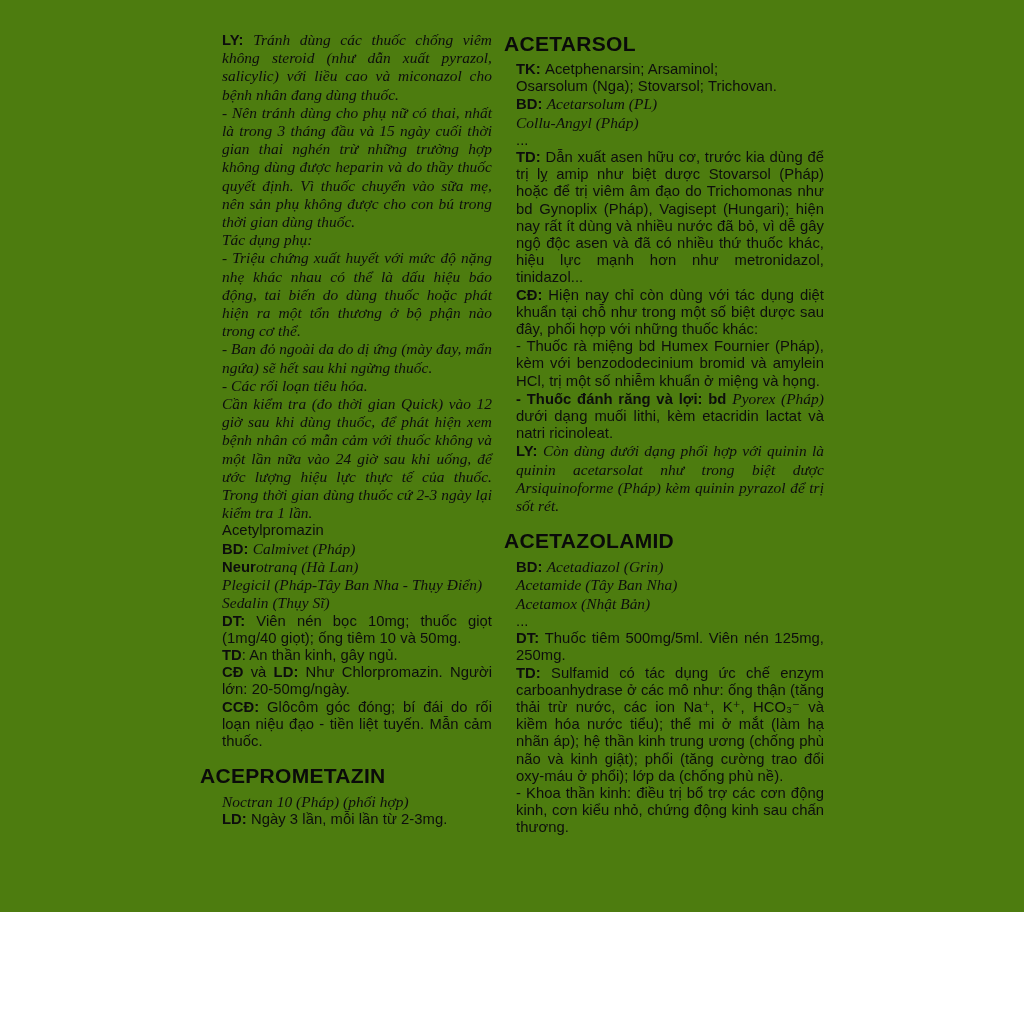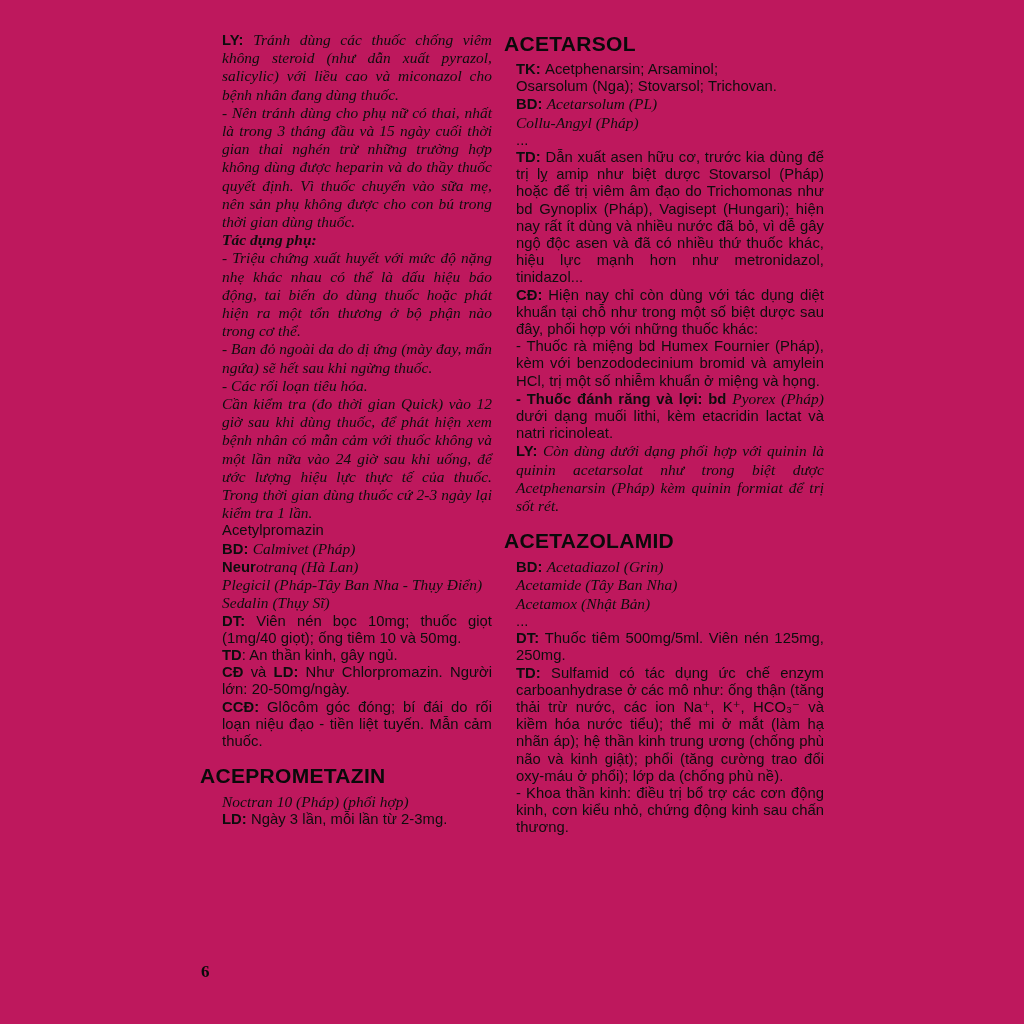--- a/index.html
+++ b/index.html
@@ -1,20 +1,20 @@
 <!DOCTYPE html>
 <html><head>
 <meta charset="utf-8">
 <style>
   html, body { margin: 0; padding: 0; background: #ffffff; }
   .page {
     position: relative;
     width: 1024px;
-    height: 1024px;
-    background: #be185d;
+    height: 912px;
+    background: #4d7c0f;
     color: #0d0d0d;
     font-family: "Liberation Sans", "DejaVu Sans", sans-serif;
     overflow: hidden;
   }
   .column { position: absolute; }
   .col-left  { left: 200px; top: 31px;  width: 292px; }
   .col-right { left: 504px; top: 34px;  width: 320px; }
 
   .para {
     margin: 0;
@@ -39,21 +39,21 @@
   .seg-r  { }
   .seg-b  { font-weight: bold; }
   .seg-i  {
     font-family: "Liberation Serif", "DejaVu Serif", serif;
     font-style: italic;
     font-size: 15.4px;
   }
   .seg-bi {
     font-family: "Liberation Serif", "DejaVu Serif", serif;
     font-style: italic;
-    font-weight: bold;
+    font-weight: normal;
     font-size: 15.4px;
   }
 
   .page-number {
     position: absolute;
     left: 201px;
     top: 962px;
     font-family: "Liberation Serif", "DejaVu Serif", serif;
     font-weight: bold;
     font-size: 17px;
@@ -89,21 +89,21 @@
       <h2 class="heading">ACETARSOL</h2>
       <p class="para"><span class="seg-b">TK: </span><span class="seg-r">Acetphenarsin; Arsaminol;</span></p>
       <p class="para"><span class="seg-r">Osarsolum (Nga); Stovarsol; Trichovan.</span></p>
       <p class="para"><span class="seg-b">BD: </span><span class="seg-i">Acetarsolum (PL)</span></p>
       <p class="para"><span class="seg-i">Collu-Angyl (Pháp)</span></p>
       <p class="para"><span class="seg-r">...</span></p>
       <p class="para"><span class="seg-b">TD: </span><span class="seg-r">Dẫn xuất asen hữu cơ, trước kia dùng để trị lỵ amip như biệt dược Stovarsol (Pháp) hoặc để trị viêm âm đạo do Trichomonas như bd Gynoplix (Pháp), Vagisept (Hungari); hiện nay rất ít dùng và nhiều nước đã bỏ, vì dễ gây ngộ độc asen và đã có nhiều thứ thuốc khác, hiệu lực mạnh hơn như metronidazol, tinidazol...</span></p>
       <p class="para"><span class="seg-b">CĐ: </span><span class="seg-r">Hiện nay chỉ còn dùng với tác dụng diệt khuẩn tại chỗ như trong một số biệt dược sau đây, phối hợp với những thuốc khác:</span></p>
       <p class="para"><span class="seg-r">- Thuốc rà miệng bd Humex Fournier (Pháp), kèm với benzododecinium bromid và amylein HCl, trị một số nhiễm khuẩn ở miệng và họng.</span></p>
       <p class="para"><span class="seg-b">- Thuốc đánh răng và lợi: bd </span><span class="seg-i">Pyorex (Pháp) </span><span class="seg-r">dưới dạng muối lithi, kèm etacridin lactat và natri ricinoleat.</span></p>
-      <p class="para"><span class="seg-b">LY: </span><span class="seg-i">Còn dùng dưới dạng phối hợp với quinin là quinin acetarsolat như trong biệt dược Acetphenarsin (Pháp) kèm quinin formiat để trị sốt rét.</span></p>
+      <p class="para"><span class="seg-b">LY: </span><span class="seg-i">Còn dùng dưới dạng phối hợp với quinin là quinin acetarsolat như trong biệt dược Arsiquinoforme (Pháp) kèm quinin pyrazol để trị sốt rét.</span></p>
       <h2 class="heading">ACETAZOLAMID</h2>
       <p class="para"><span class="seg-b">BD: </span><span class="seg-i">Acetadiazol (Grin)</span></p>
       <p class="para"><span class="seg-i">Acetamide (Tây Ban Nha)</span></p>
       <p class="para"><span class="seg-i">Acetamox (Nhật Bản)</span></p>
       <p class="para"><span class="seg-r">...</span></p>
       <p class="para"><span class="seg-b">DT: </span><span class="seg-r">Thuốc tiêm 500mg/5ml. Viên nén 125mg, 250mg.</span></p>
       <p class="para"><span class="seg-b">TD: </span><span class="seg-r">Sulfamid có tác dụng ức chế enzym carboanhydrase ở các mô như: ống thận (tăng thải trừ nước, các ion Na⁺, K⁺, HCO₃⁻ và kiềm hóa nước tiểu); thể mi ở mắt (làm hạ nhãn áp); hệ thần kinh trung ương (chống phù não và kinh giật); phổi (tăng cường trao đổi oxy-máu ở phổi); lớp da (chống phù nề).</span></p>
       <p class="para"><span class="seg-r">- Khoa thần kinh: điều trị bổ trợ các cơn động kinh, cơn kiểu nhỏ, chứng động kinh sau chấn thương.</span></p>
     </div>
   <div class="page-number">6</div>

